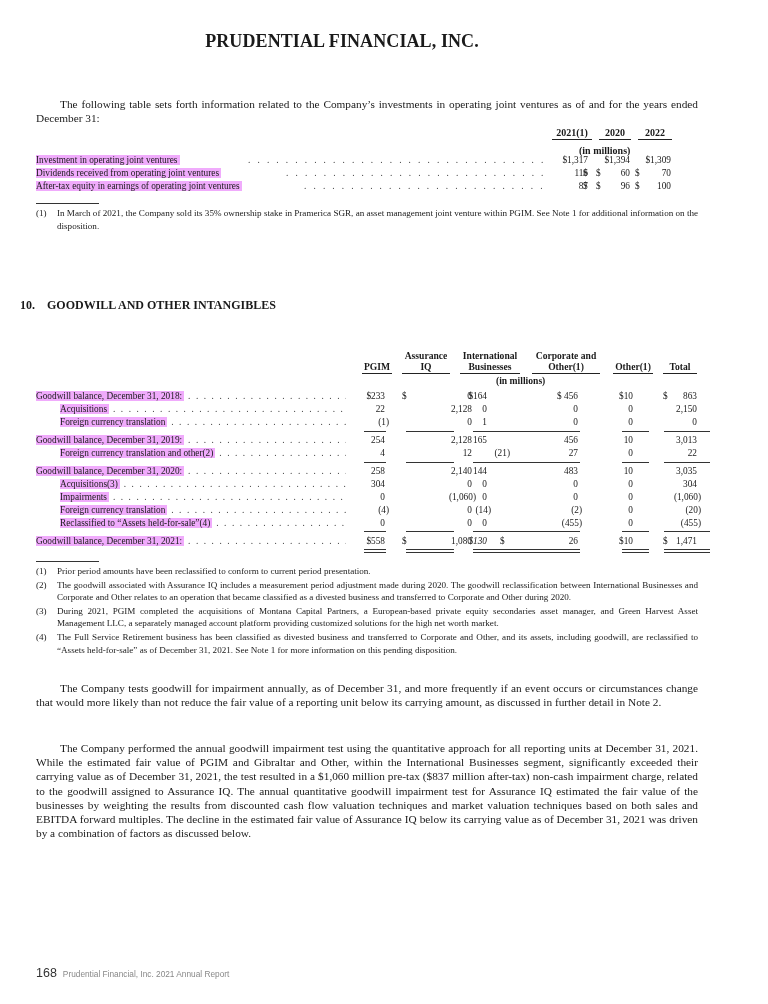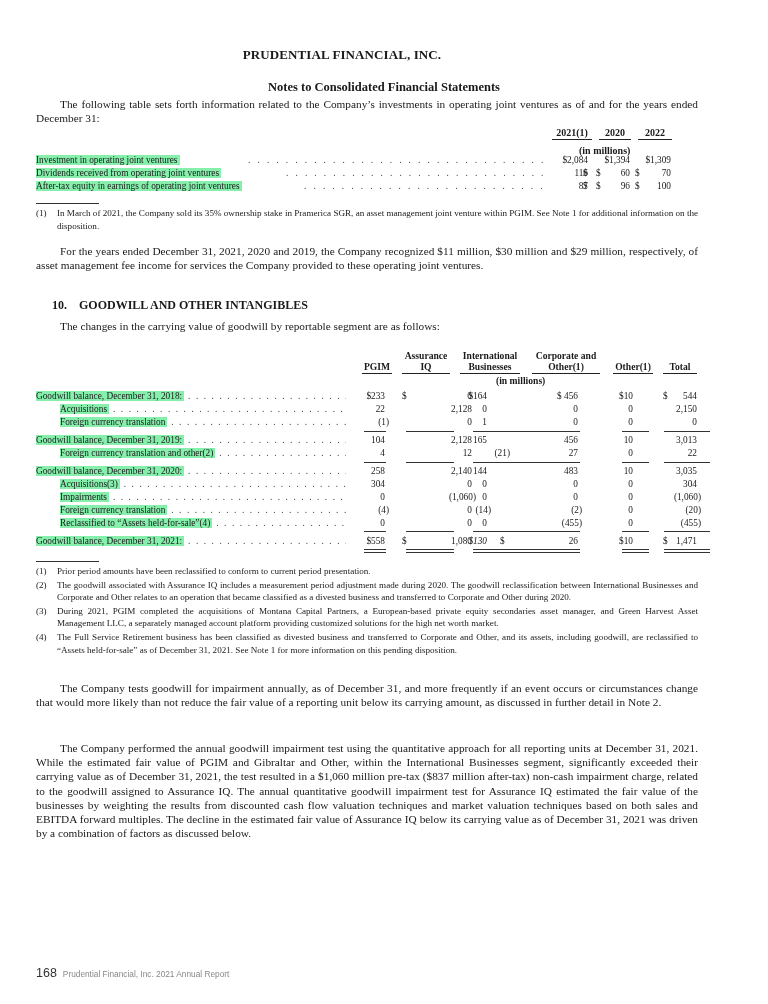--- a/index.html
+++ b/index.html
@@ -1,75 +1,74 @@
 <!DOCTYPE html>
 <html><head>
 <meta charset="utf-8">
 <style>
   html, body { margin: 0; padding: 0; background: #ffffff; }
   body { width: 768px; height: 1004px; position: relative; overflow: hidden;
          font-family: "Liberation Serif", "DejaVu Serif", serif; color: #1a1a1a; }
   .page { position: absolute; left: 0; top: 0; width: 768px; height: 1004px; }
-  .hdr1 { position: absolute; top: 47px; left: 0; width: 684px; text-align: center;
-          font-weight: bold; font-size: 13px; letter-spacing: 0.1px; }
+  .hdr1 { position: absolute; top: 31px; left: 0; width: 684px; text-align: center;
+          font-weight: bold; font-size: 18px; letter-spacing: 0.1px; }
   .hdr2 { position: absolute; top: 80px; left: 0; width: 768px; text-align: center;
           font-weight: bold; font-size: 12.5px; }
   .para { position: absolute; left: 36px; width: 662px; font-size: 11.3px; line-height: 14.2px;
           text-align: justify; text-indent: 24px; }
   .fn-rule { position: absolute; left: 36px; width: 63px; border-top: 1px solid #333; }
   .fn { position: absolute; left: 36px; width: 662px; font-size: 9.1px; line-height: 12.6px; text-align: justify; }
   .fn .row { display: flex; margin-bottom: 1px; }
   .fn .num { width: 21px; flex: none; }
   .fn .txt { flex: 1; }
   
   .t1 { position: absolute; left: 36px; top: 127px; width: 662px; font-size: 9.3px; }
   .t1 .colhead { position: absolute; top: 0; font-weight: bold; font-size: 10px; text-align: center;
                  border-bottom: 1.5px solid #222; padding-bottom: 1px; }
   .t1 .inmil { position: absolute; top: 18px; font-weight: bold; font-size: 10px; }
   .t1 .row { position: absolute; left: 0; width: 662px; height: 13px; }
   .label { position: absolute; left: 0; white-space: nowrap; overflow: hidden; }
-  .label .lt { background: #86efac; padding-right: 2px; position: relative; z-index: 1; }
+  .label .lt { background: #f0abfc; padding-right: 2px; position: relative; z-index: 1; }
   .dots { position: absolute; top: 0; overflow: hidden; white-space: nowrap; letter-spacing: 2.4px; color: #333; }
   .val { position: absolute; top: 0; text-align: right; }
   .cur { position: absolute; top: 0; }
   
-  .sec { position: absolute; left: 52px; top: 298px; font-weight: bold; font-size: 12px; }
+  .sec { position: absolute; left: 20px; top: 298px; font-weight: bold; font-size: 12px; }
   .sec .n { display: inline-block; width: 27px; }
   .intro { position: absolute; left: 60px; top: 320px; font-size: 11.3px; }
   
   .t2 { position: absolute; left: 36px; top: 345px; width: 662px; font-size: 9.3px; }
   .t2 .ch { position: absolute; bottom: auto; font-weight: bold; font-size: 9.6px; text-align: center; line-height: 11px;
             border-bottom: 1.5px solid #222; padding-bottom: 1px; }
   .t2 .inmil { position: absolute; top: 30px; left: 460px; font-weight: bold; font-size: 9.6px; }
   .ul { position: absolute; border-top: 1px solid #333; }
   .dul { position: absolute; border-top: 1px solid #333; height: 2px; border-bottom: 1px solid #333; }
   .footer { position: absolute; top: 966px; left: 36px; display: flex; align-items: baseline; }
   .footer .pg { font-family: "Liberation Sans", "DejaVu Sans", sans-serif; font-size: 12.5px; color: #333; margin-right: 6px; }
   .footer .rep { font-family: "Liberation Sans", "DejaVu Sans", sans-serif; font-size: 8.3px; color: #888; }
 </style>
 </head>
 <body>
 
 <div class="page">
 
   <div class="hdr1">PRUDENTIAL FINANCIAL, INC.</div>
-  <div class="hdr2">Notes to Consolidated Financial Statements</div>
 
   <div class="para" style="top: 97px;" id="p-jv">The following table sets forth information related to the Company’s investments in operating joint ventures as of and for the years ended December 31:</div>
 
   <div class="t1" style="top:127px;">
     <div class="colhead" style="left:516px; width:40px;">2021(1)</div>
     <div class="colhead" style="left:563px; width:32px;">2020</div>
     <div class="colhead" style="left:602px; width:34px;">2022</div>
     <div class="inmil" style="left:543px;">(in millions)</div>
 
     <div class="row" style="top:28px;">
       <div class="label"><span class="lt">Investment in operating joint ventures</span></div>
       <div class="dots" style="left:212px; width:296px;">. . . . . . . . . . . . . . . . . . . . . . . . . . . . . . . . . . . . . . . . . . . . . . . . . . . . . . . . . . . .</div>
-      <div class="val" style="left:510px; width:42px;">$2,084</div>
+      <div class="val" style="left:510px; width:42px;">$1,317</div>
       <div class="val" style="left:554px; width:40px;">$1,394</div>
       <div class="val" style="left:596px; width:39px;">$1,309</div>
     </div>
     <div class="row" style="top:41px;">
       <div class="label"><span class="lt">Dividends received from operating joint ventures</span></div>
       <div class="dots" style="left:250px; width:258px;">. . . . . . . . . . . . . . . . . . . . . . . . . . . . . . . . . . . . . . . . . . . . . . . . . . . .</div>
       <div class="cur" style="left:547px;">$</div>
       <div class="val" style="left:510px; width:42px;">116</div>
       <div class="cur" style="left:560px;">$</div>
       <div class="val" style="left:554px; width:40px;">60</div>
@@ -89,26 +88,24 @@
   </div>
 
   <div class="fn-rule" style="top:203px;"></div>
   <div class="fn" style="top:207px;">
     <div class="row">
       <span class="num">(1)</span>
       <span class="txt">In March of 2021, the Company sold its 35% ownership stake in Pramerica SGR, an asset management joint venture within PGIM. See Note 1 for additional information on the disposition.</span>
     </div>
   </div>
 
-  <div class="para" style="top:244px;">For the years ended December 31, 2021, 2020 and 2019, the Company recognized $11 million, $30 million and $29 million, respectively, of asset management fee income for services the Company provided to these operating joint ventures.</div>
 
   <div class="sec">
     <span class="n">10.</span><span>GOODWILL AND OTHER INTANGIBLES</span>
   </div>
-  <div class="intro">The changes in the carrying value of goodwill by reportable segment are as follows:</div>
 
   <div class="t2">
     <div class="ch" style="left:326px; top:16px; width:30px;"><span>PGIM</span></div>
     <div class="ch" style="left:366px; top:5px; width:48px;"><span>Assurance</span><br><span>IQ</span></div>
     <div class="ch" style="left:424px; top:5px; width:60px;"><span>International</span><br><span>Businesses</span></div>
     <div class="ch" style="left:496px; top:5px; width:68px;"><span>Corporate and</span><br><span>Other(1)</span></div>
     <div class="ch" style="left:577px; top:16px; width:40px;"><span>Other(1)</span></div>
     <div class="ch" style="left:627px; top:16px; width:34px;"><span>Total</span></div>
     <div class="inmil">(in millions)</div>
   </div>
@@ -116,21 +113,21 @@
   <div id="gw-rows">
       <div class="r" style="position: absolute; left: 36px; top: 391px; width: 662px; height: 13px; font-size: 9.3px;">
         <div class="label" style="left: 0px; width: 310px;"><span class="lt">Goodwill balance, December 31, 2018:</span><span style="letter-spacing: 1.6px; color: rgb(51, 51, 51);"> . . . . . . . . . . . . . . . . . . . . . . . . . . . . . . . . . . . . . . . . . . . . . . . . . . . . . . . . . . . . . . . . . . . . . . . . . . . . . . . . </span></div>
         <div class="val" style="left: 299px; width: 50px;">$233</div>
         <div class="cur" style="left: 366px;">$</div>
         <div class="val" style="left: 386px; width: 50px;">0</div>
         <div class="val" style="left: 401px; width: 50px;">$164</div>
         <div class="val" style="left: 492px; width: 50px;">$ 456</div>
         <div class="val" style="left: 547px; width: 50px;">$10</div>
         <div class="cur" style="left: 627px;">$</div>
-        <div class="val" style="left: 611px; width: 50px;">544</div>
+        <div class="val" style="left: 611px; width: 50px;">863</div>
       </div>
       <div class="r" style="position: absolute; left: 36px; top: 404px; width: 662px; height: 13px; font-size: 9.3px;">
         <div class="label" style="left: 24px; width: 286px;"><span class="lt">Acquisitions</span><span style="letter-spacing: 1.6px; color: rgb(51, 51, 51);"> . . . . . . . . . . . . . . . . . . . . . . . . . . . . . . . . . . . . . . . . . . . . . . . . . . . . . . . . . . . . . . . . . . . . . . . . . . . . . . . . </span></div>
         <div class="val" style="left: 299px; width: 50px;">22</div>
         <div class="val" style="left: 386px; width: 50px;">2,128</div>
         <div class="val" style="left: 401px; width: 50px;">0</div>
         <div class="val" style="left: 492px; width: 50px;">0</div>
         <div class="val" style="left: 547px; width: 50px;">0</div>
         <div class="val" style="left: 611px; width: 50px;">2,150</div>
       </div>
@@ -144,21 +141,21 @@
         <div class="val" style="left: 611px; width: 50px;">0</div>
       </div>
       <div class="ul" style="left: 364px; top: 431px; width: 22px;"></div>
       <div class="ul" style="left: 406px; top: 431px; width: 48px;"></div>
       <div class="ul" style="left: 473px; top: 431px; width: 40px;"></div>
       <div class="ul" style="left: 508px; top: 431px; width: 72px;"></div>
       <div class="ul" style="left: 622px; top: 431px; width: 27px;"></div>
       <div class="ul" style="left: 664px; top: 431px; width: 46px;"></div>
       <div class="r" style="position: absolute; left: 36px; top: 435px; width: 662px; height: 13px; font-size: 9.3px;">
         <div class="label" style="left: 0px; width: 310px;"><span class="lt">Goodwill balance, December 31, 2019:</span><span style="letter-spacing: 1.6px; color: rgb(51, 51, 51);"> . . . . . . . . . . . . . . . . . . . . . . . . . . . . . . . . . . . . . . . . . . . . . . . . . . . . . . . . . . . . . . . . . . . . . . . . . . . . . . . . </span></div>
-        <div class="val" style="left: 299px; width: 50px;">104</div>
+        <div class="val" style="left: 299px; width: 50px;">254</div>
         <div class="val" style="left: 386px; width: 50px;">2,128</div>
         <div class="val" style="left: 401px; width: 50px;">165</div>
         <div class="val" style="left: 492px; width: 50px;">456</div>
         <div class="val" style="left: 547px; width: 50px;">10</div>
         <div class="val" style="left: 611px; width: 50px;">3,013</div>
       </div>
       <div class="r" style="position: absolute; left: 36px; top: 448px; width: 662px; height: 13px; font-size: 9.3px;">
         <div class="label" style="left: 24px; width: 286px;"><span class="lt">Foreign currency translation and other(2)</span><span style="letter-spacing: 1.6px; color: rgb(51, 51, 51);"> . . . . . . . . . . . . . . . . . . . . . . . . . . . . . . . . . . . . . . . . . . . . . . . . . . . . . . . . . . . . . . . . . . . . . . . . . . . . . . . . </span></div>
         <div class="val" style="left: 299px; width: 50px;">4</div>
         <div class="val" style="left: 386px; width: 50px;">12</div>

